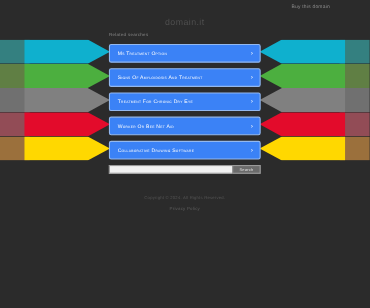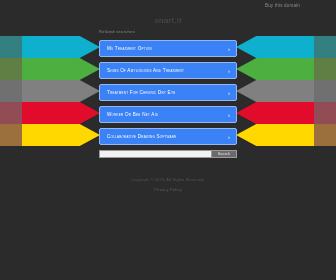--- a/index.html
+++ b/index.html
@@ -241,21 +241,21 @@
     <div class="band" style="top: 88px;">
       <div class="ghost" style="background: rgb(247, 169, 74);"></div>
       <div class="solid" style="background: rgb(255, 216, 0);"></div>
     </div>
   </div>
 
 <div id="page">
 
   <div id="topbar">Buy this domain</div>
 
-  <div id="brand">onart.it</div>
+  <div id="brand">domain.it</div>
 
   <div id="related-label">Related searches</div>
 
   <div id="links">
       <div class="link-row">
         <span class="label">Ms Treatment Option</span>
         <span class="chev">›</span>
       </div>
       <div class="link-row">
         <span class="label">Signs Of Amyloidosis And Treatment</span>

